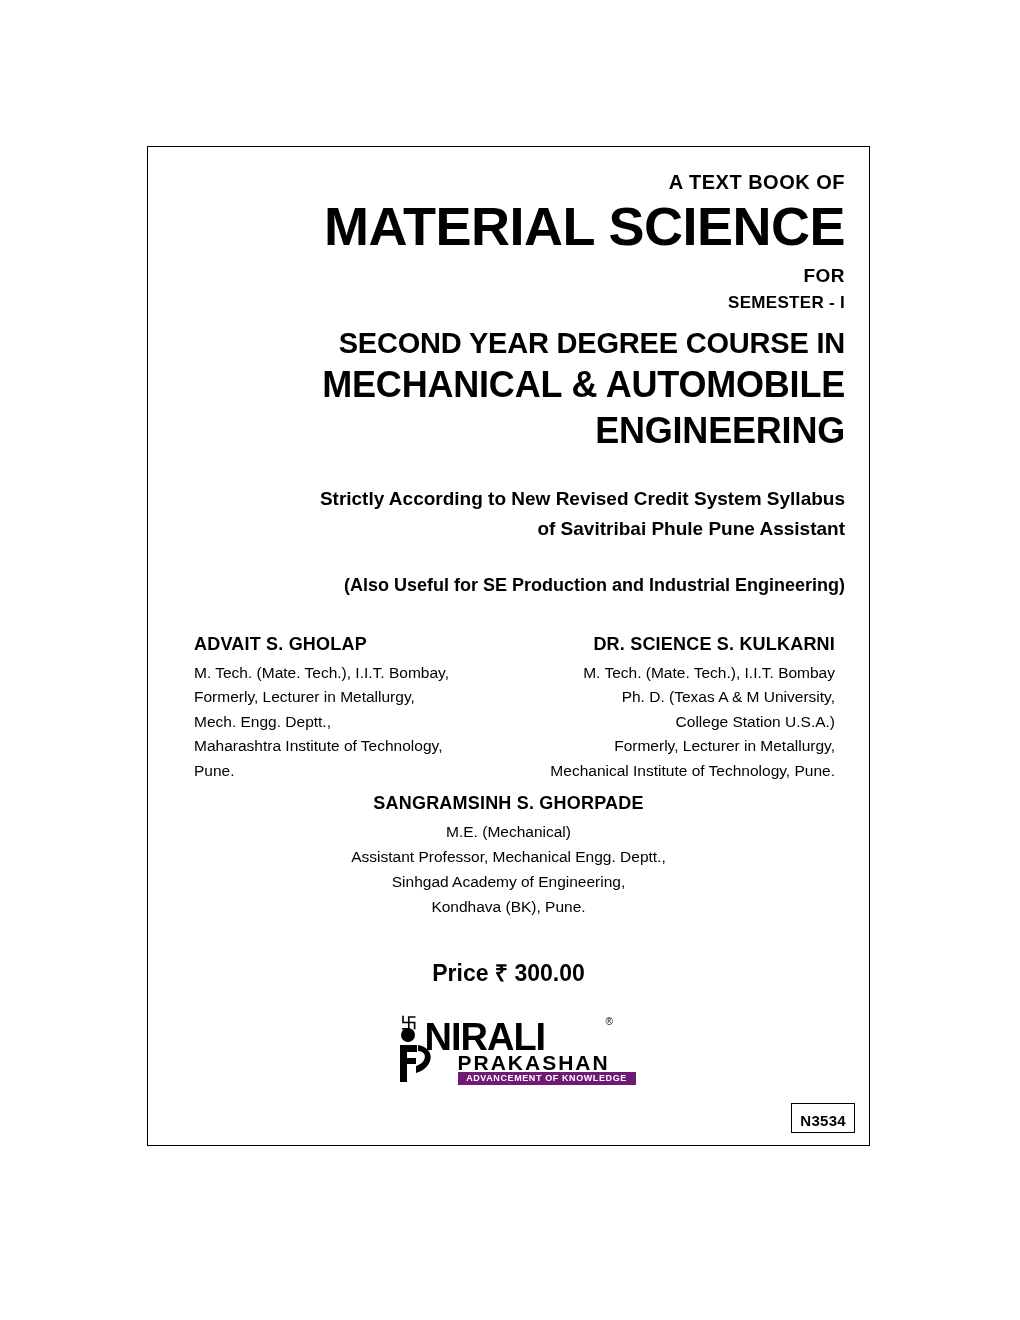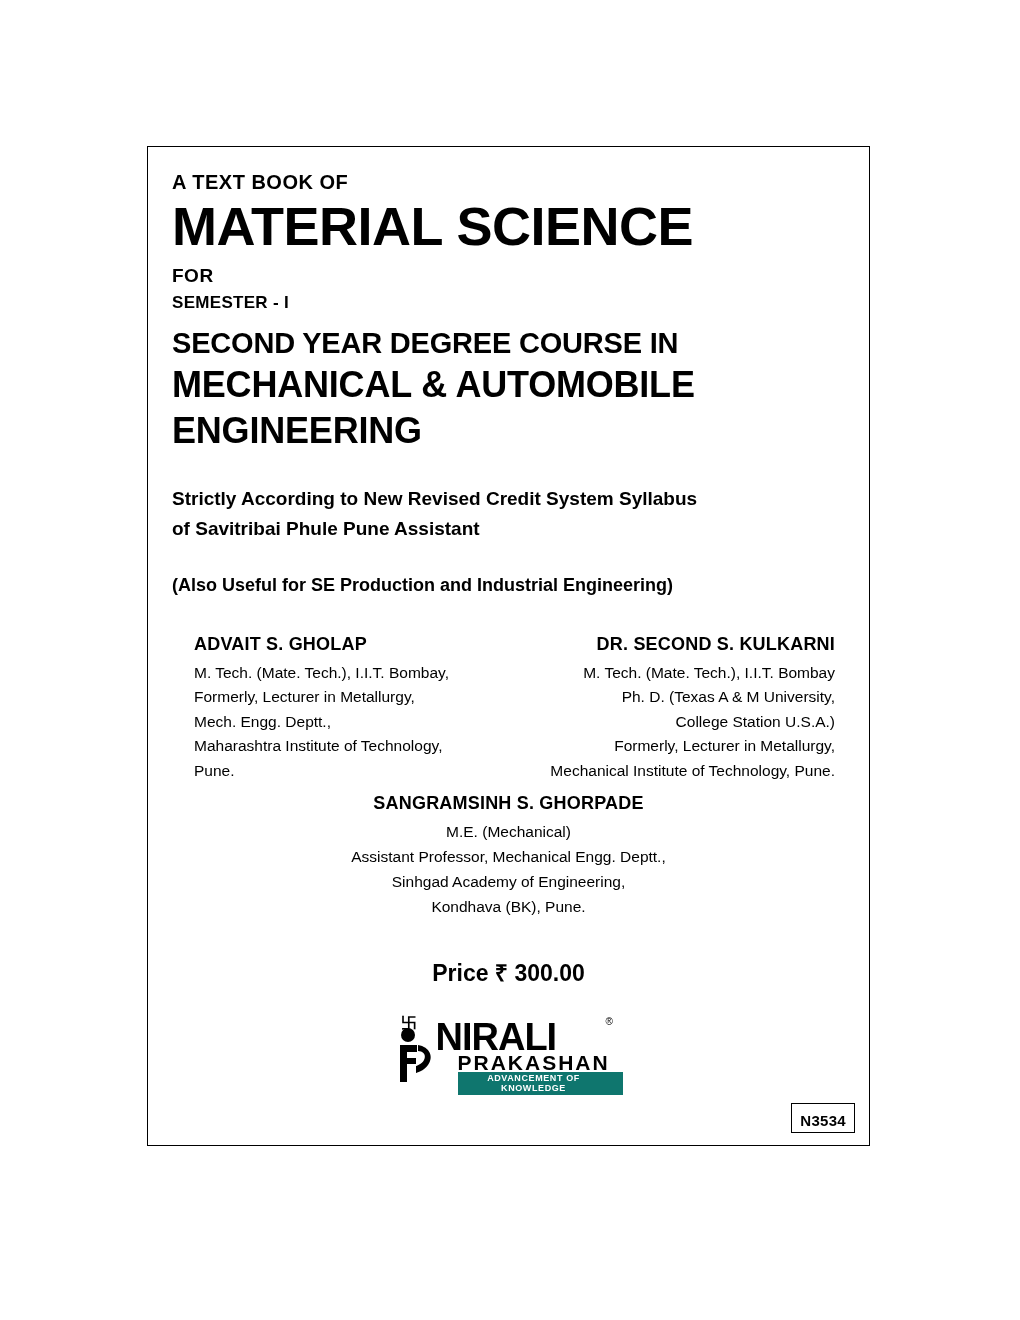--- a/index.html
+++ b/index.html
@@ -24,21 +24,21 @@
     border: 1px solid #000000;
     box-sizing: border-box;
     background: #ffffff;
   }
   .inner {
     padding: 18px 24px 0 24px;
     box-sizing: border-box;
     height: 100%;
     position: relative;
   }
-  .center { text-align: left; }
+  .center { text-align: right; }
 
   .line-texbook {
     font-size: 20px;
     font-weight: bold;
     letter-spacing: 0.5px;
     margin-top: 6px;
   }
   .title-main {
     font-size: 54px;
     font-weight: bold;
@@ -149,21 +149,21 @@
   }
   .logo-figure {
     position: absolute;
     left: 0px;
     top: 12px;
     width: 46px;
     height: 56px;
   }
   .logo-nirali {
     position: absolute;
-    left: 42px;
+    left: 31px;
     top: 4px;
     font-size: 38px;
     font-weight: bold;
     letter-spacing: -1px;
     line-height: 1;
   }
   .logo-reg {
     position: absolute;
     left: 212px;
     top: 2px;
@@ -175,28 +175,28 @@
     top: 38px;
     font-size: 21px;
     font-weight: bold;
     letter-spacing: 2px;
     line-height: 1;
   }
   .logo-tag {
     position: absolute;
     left: 64px;
     top: 58px;
-    width: 152px;
-    background: #0f766e;
+    width: 178px;
+    background: #701a75;
     color: #ffffff;
     font-size: 9px;
     font-weight: bold;
     letter-spacing: 0.6px;
     text-align: center;
-    padding: 1px 13px 2px 0;
+    padding: 1px 0 2px 0;
   }
 
   .code-box {
     position: absolute;
     right: 14px;
     bottom: 12px;
     border: 1.5px solid #000000;
     padding: 8px 8px 3px 8px;
     font-size: 15px;
     font-weight: bold;
@@ -230,21 +230,21 @@
     <div class="authors-row">
       <div class="author-col author-left">
         <div class="author-name">ADVAIT S. GHOLAP</div>
         <div class="author-line">M. Tech. (Mate. Tech.), I.I.T. Bombay,</div>
         <div class="author-line">Formerly, Lecturer in Metallurgy,</div>
         <div class="author-line">Mech. Engg. Deptt.,</div>
         <div class="author-line">Maharashtra Institute of Technology,</div>
         <div class="author-line">Pune.</div>
       </div>
       <div class="author-col author-right">
-        <div class="author-name">DR. SECOND S. KULKARNI</div>
+        <div class="author-name">DR. SCIENCE S. KULKARNI</div>
         <div class="author-line">M. Tech. (Mate. Tech.), I.I.T. Bombay</div>
         <div class="author-line">Ph. D. (Texas A &amp; M University,</div>
         <div class="author-line">College Station U.S.A.)</div>
         <div class="author-line">Formerly, Lecturer in Metallurgy,</div>
         <div class="author-line">Mechanical Institute of Technology, Pune.</div>
       </div>
     </div>
 
     <div class="author-center">
       <div class="author-name">SANGRAMSINH S. GHORPADE</div>

